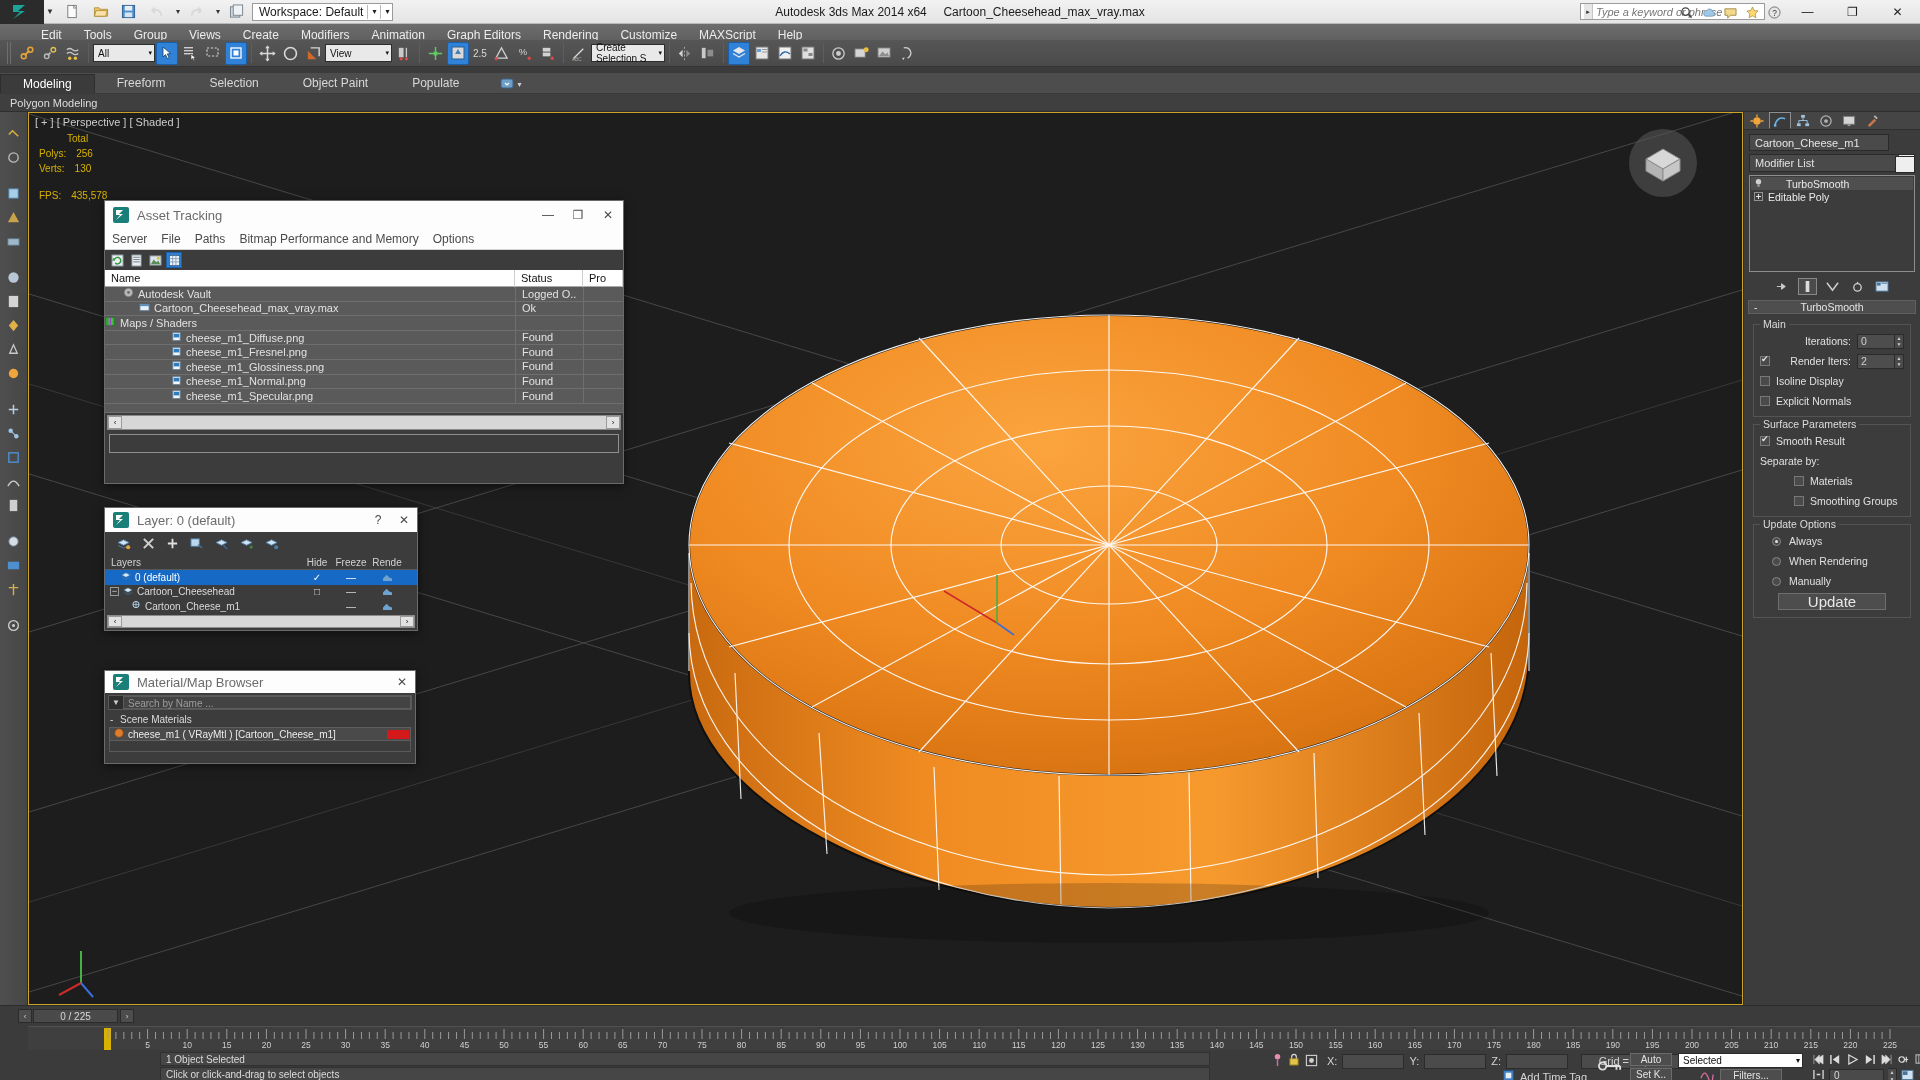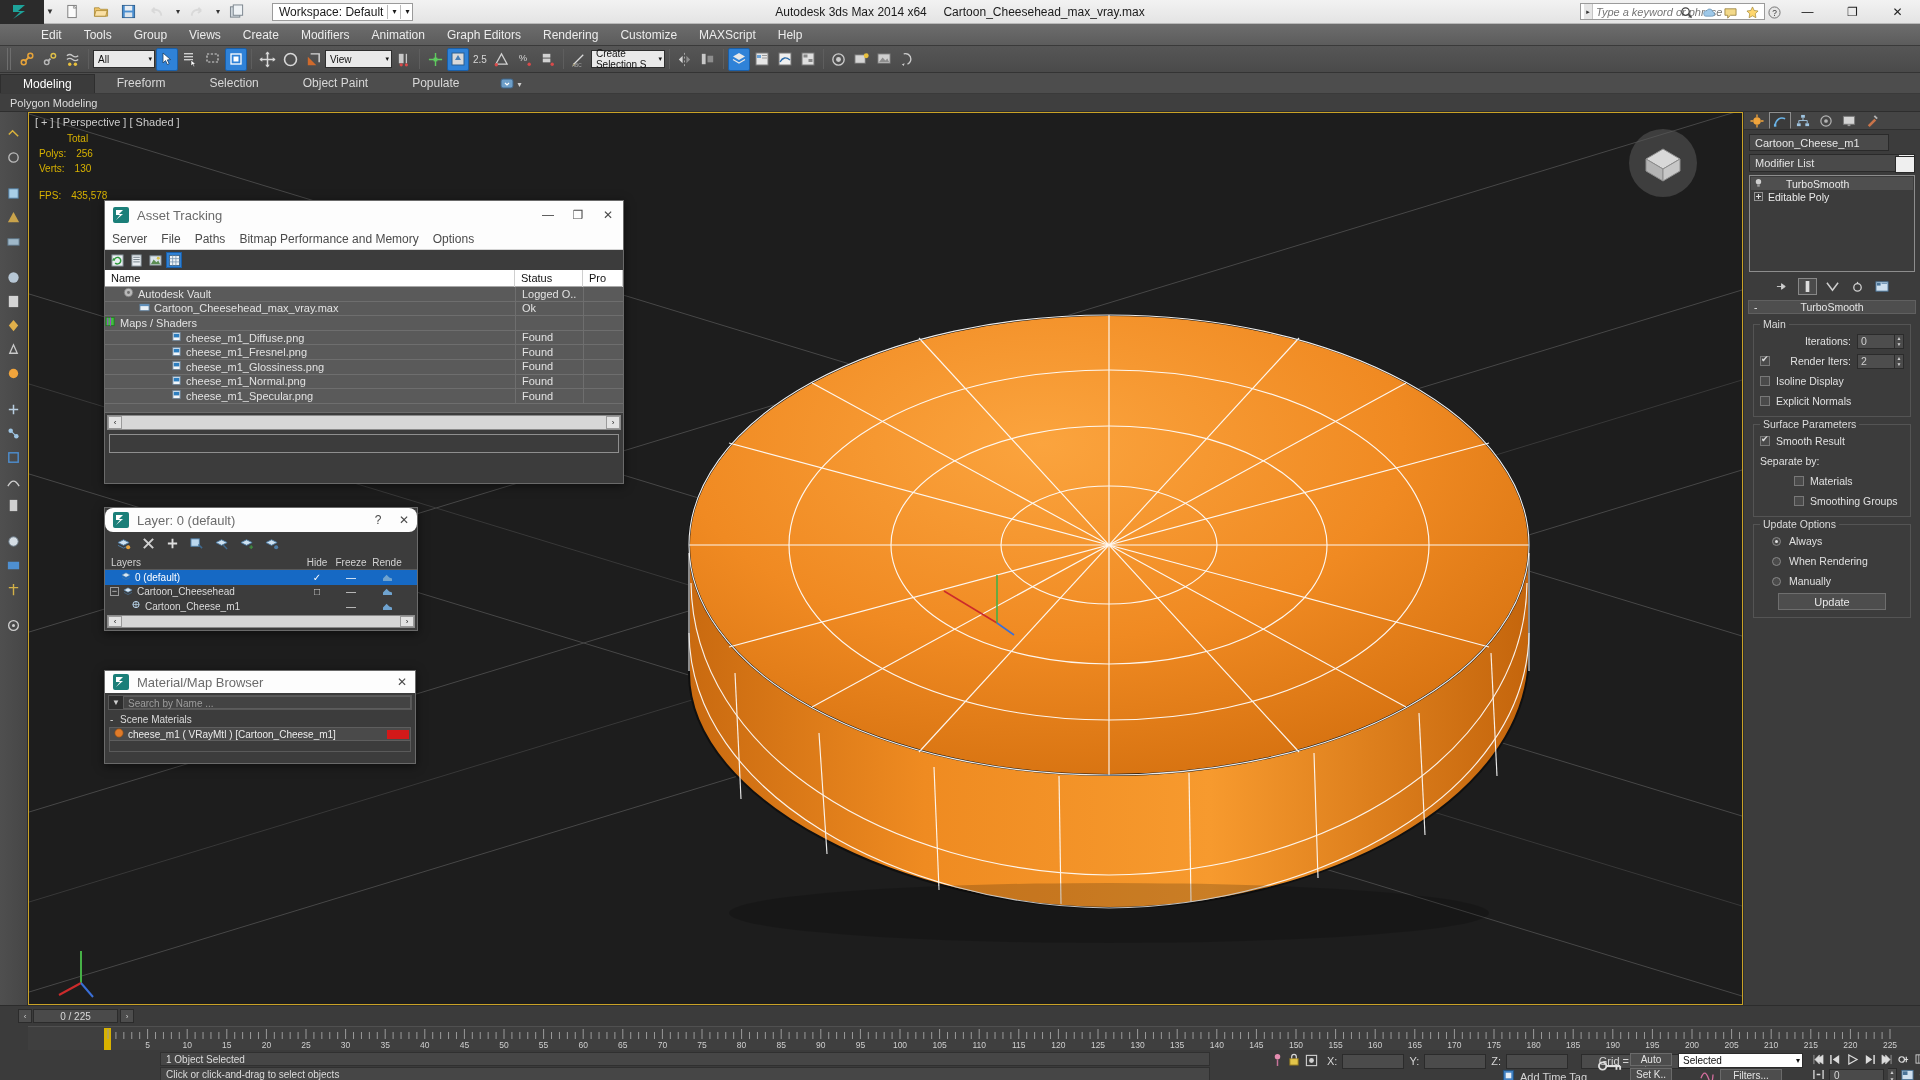--- a/index.html
+++ b/index.html
@@ -7,40 +7,40 @@
     font-family:"Liberation Sans", sans-serif; font-size:11px; color:#d4d4d4; -webkit-font-smoothing:antialiased;}
   .app { position:relative; width:1920px; height:1080px; background:#3b3b3b; }
 
   
   .titlebar { position:absolute; left:0; top:0; width:1920px; height:24px;
      background:linear-gradient(#f2f2f2,#e4e4e4); border-bottom:1px solid #b9b9b9; display:flex; align-items:center;}
   .maxlogo { width:44px; height:24px; background:#2b2b2b; display:flex; align-items:center; justify-content:center;}
   .maxlogo svg { display:block; }
   .tb-caret { font-size:8px; color:#333; margin-left:2px;}
   .tb-icons { display:flex; align-items:center; gap:6px; margin-left:8px;}
-  .ws-box { margin-left:24px; height:18px; background:#fff; border:1px solid #9a9a9a; display:flex; align-items:center;
+  .ws-box { margin-left:4px; height:18px; background:#fff; border:1px solid #9a9a9a; display:flex; align-items:center;
      padding:0 3px 0 6px; font-size:12px; color:#1a1a1a; }
   .ws-box .sep { width:1px;height:14px;background:#bbb;margin:0 4px;}
   .title-center { position:absolute; left:0; right:0; text-align:center; font-size:12px; color:#1a1a1a; pointer-events:none;}
   .searchbox { position:absolute; right:155px; top:3px; width:185px; height:17px; background:#fff;
     border:1px solid #9b9b9b; display:flex; align-items:center; padding-left:3px;}
   .searchbox .arrowb { width:9px;height:15px; background:#e6e6e6; border-right:1px solid #c5c5c5; font-size:7px;
     display:flex;align-items:center;justify-content:center;color:#333;}
   .searchbox input { border:0; outline:0; font-size:11px; font-style:italic; color:#8c8c8c; width:160px; margin-left:3px; background:transparent;}
   .title-rt { position:absolute; right:0; top:0; display:flex; align-items:center; height:24px;}
   .title-rt .icn { width:22px;height:22px;display:flex;align-items:center;justify-content:center;color:#333;font-size:12px;}
   .winbtn { width:45px;height:24px;display:flex;align-items:center;justify-content:center;color:#222;font-size:12px;}
 
   
   .menubar { position:absolute; left:0; top:24px; width:1920px; height:22px;
      background:linear-gradient(#6d6d6d,#5c5c5c); border-bottom:1px solid #3a3a3a; display:flex; align-items:center; padding-left:30px;}
   .menubar .mi { padding:0 11px; height:22px; line-height:22px; font-size:12px; color:#ececec; }
 
   
-  .maintb { position:absolute; left:0; top:46px; width:1920px; height:27px;
+  .maintb { position:absolute; left:0; top:40px; width:1920px; height:27px;
      background:linear-gradient(#565656,#4a4a4a); border-bottom:1px solid #343434; display:flex; align-items:center; padding-left:4px; gap:1px;}
   .tbtn { width:22px;height:23px; display:flex;align-items:center;justify-content:center; border:1px solid transparent; border-radius:2px; position:relative;}
   .tbtn.on { background:#2f82d8; border-color:#1a5fa8; }
   .tbdiv { width:1px;height:20px;background:#363636;margin:0 3px; border-right:1px solid #5e5e5e;}
   .tcombo { height:18px; background:#e9e9e9; border:1px solid #2e2e2e; color:#111; font-size:10px;
      display:flex;align-items:center;padding:0 2px 0 4px; justify-content:space-between;}
   .tcombo .cv{ font-size:10px; }
   .tcombo .ca{ font-size:7px; }
   .grip { width:5px;height:22px; background:repeating-linear-gradient(90deg,#6e6e6e 0 1px,transparent 1px 3px); margin:0 3px;}
 
@@ -123,21 +123,21 @@
   .frow { display:flex; align-items:center; height:16px; margin-bottom:4px; font-size:10.5px; color:#e0e0e0;}
   .spin { width:38px; height:15px; background:#4d4d4d; border:1px solid #2b2b2b; color:#cfcfcf; font-size:10.5px;
      display:flex; align-items:center; padding-left:3px;}
   .spbtns { width:9px; height:15px; background:#4b4b4b; border:1px solid #2b2b2b; border-left:0; display:flex; flex-direction:column;}
   .spbtns i { flex:1; display:flex;align-items:center;justify-content:center; font-size:5px; color:#cfcfcf; font-style:normal;}
   .cbx { width:10px;height:10px; background:#4a4a4a; border:1px solid #787878; display:inline-block; position:relative;}
   .cbx.ck::after{ content:"✔"; position:absolute; left:0px; top:-3px; font-size:9px; color:#ddd;}
   .rdo { width:9px;height:9px;border-radius:50%; background:#4a4a4a; border:1px solid #888; display:inline-block; position:relative;}
   .rdo.ck::after{ content:""; position:absolute; left:2px; top:2px; width:3px;height:3px;border-radius:50%; background:#e3e3e3;}
   .updbtn { margin:4px auto 0 auto; width:108px; height:17px; background:#4d4d4d; border:1px solid #6e6e6e;
-     display:flex;align-items:center;justify-content:center; font-size:11px; color:#e8e8e8;}
+     display:flex;align-items:center;justify-content:center; font-size:15px; color:#e8e8e8;}
 
   
   .trackbar-wrap{ position:absolute; left:0; top:1005px; width:1920px; height:45px; background:#3b3b3b; border-top:1px solid #2c2c2c;}
   .frm-field { position:absolute; left:33px; top:3px; width:85px; height:14px; background:#4a4a4a; border:1px solid #2b2b2b;
      display:flex; align-items:center; justify-content:center; font-size:10px; color:#d8d8d8;}
   .frm-arr { position:absolute; width:14px;height:14px; background:#4d4d4d; border:1px solid #2b2b2b; top:3px;
       display:flex;align-items:center;justify-content:center; font-size:8px; color:#d0d0d0;}
   .ruler { position:absolute; left:28px; top:20px; width:1892px; height:24px; background:#3f3f3f; border-top:1px solid #505050;}
   .statusarea { position:absolute; left:0; top:1050px; width:1920px; height:30px; background:#3b3b3b;}
   .stat-line{ position:absolute; left:160px; height:14px; background:#464646; border:1px solid #303030;
@@ -846,21 +846,21 @@
 
     <div class="hscroll" style="margin:2px 2px 0 2px;">
       <span class="ar">‹</span>
       <span class="trk"></span>
       <span class="ar">›</span>
     </div>
     <div class="at-status"></div>
   </div>
 
   <div class="dlg" style="left:104px; top:507px; width:314px; height:124px;">
-    <div class="dlg-title" style="height:24px;border-radius:8px;">
+    <div class="dlg-title" style="height:24px;">
       <span class="tico">
         <svg width="12" height="12" viewBox="0 0 12 12">
             <path d="M1 1 L8 1 L4 5 L8 5 L1 11 L5 6 L1 6 Z" fill="#ffffff"></path>
           </svg>
         </span>
       <span>Layer: 0 (default)</span>
       <span class="dlg-ctl">
         <span style="width:26px;height:24px;">?</span>
         <span class="cl" style="width:26px;height:24px;">✕</span>
       </span>

